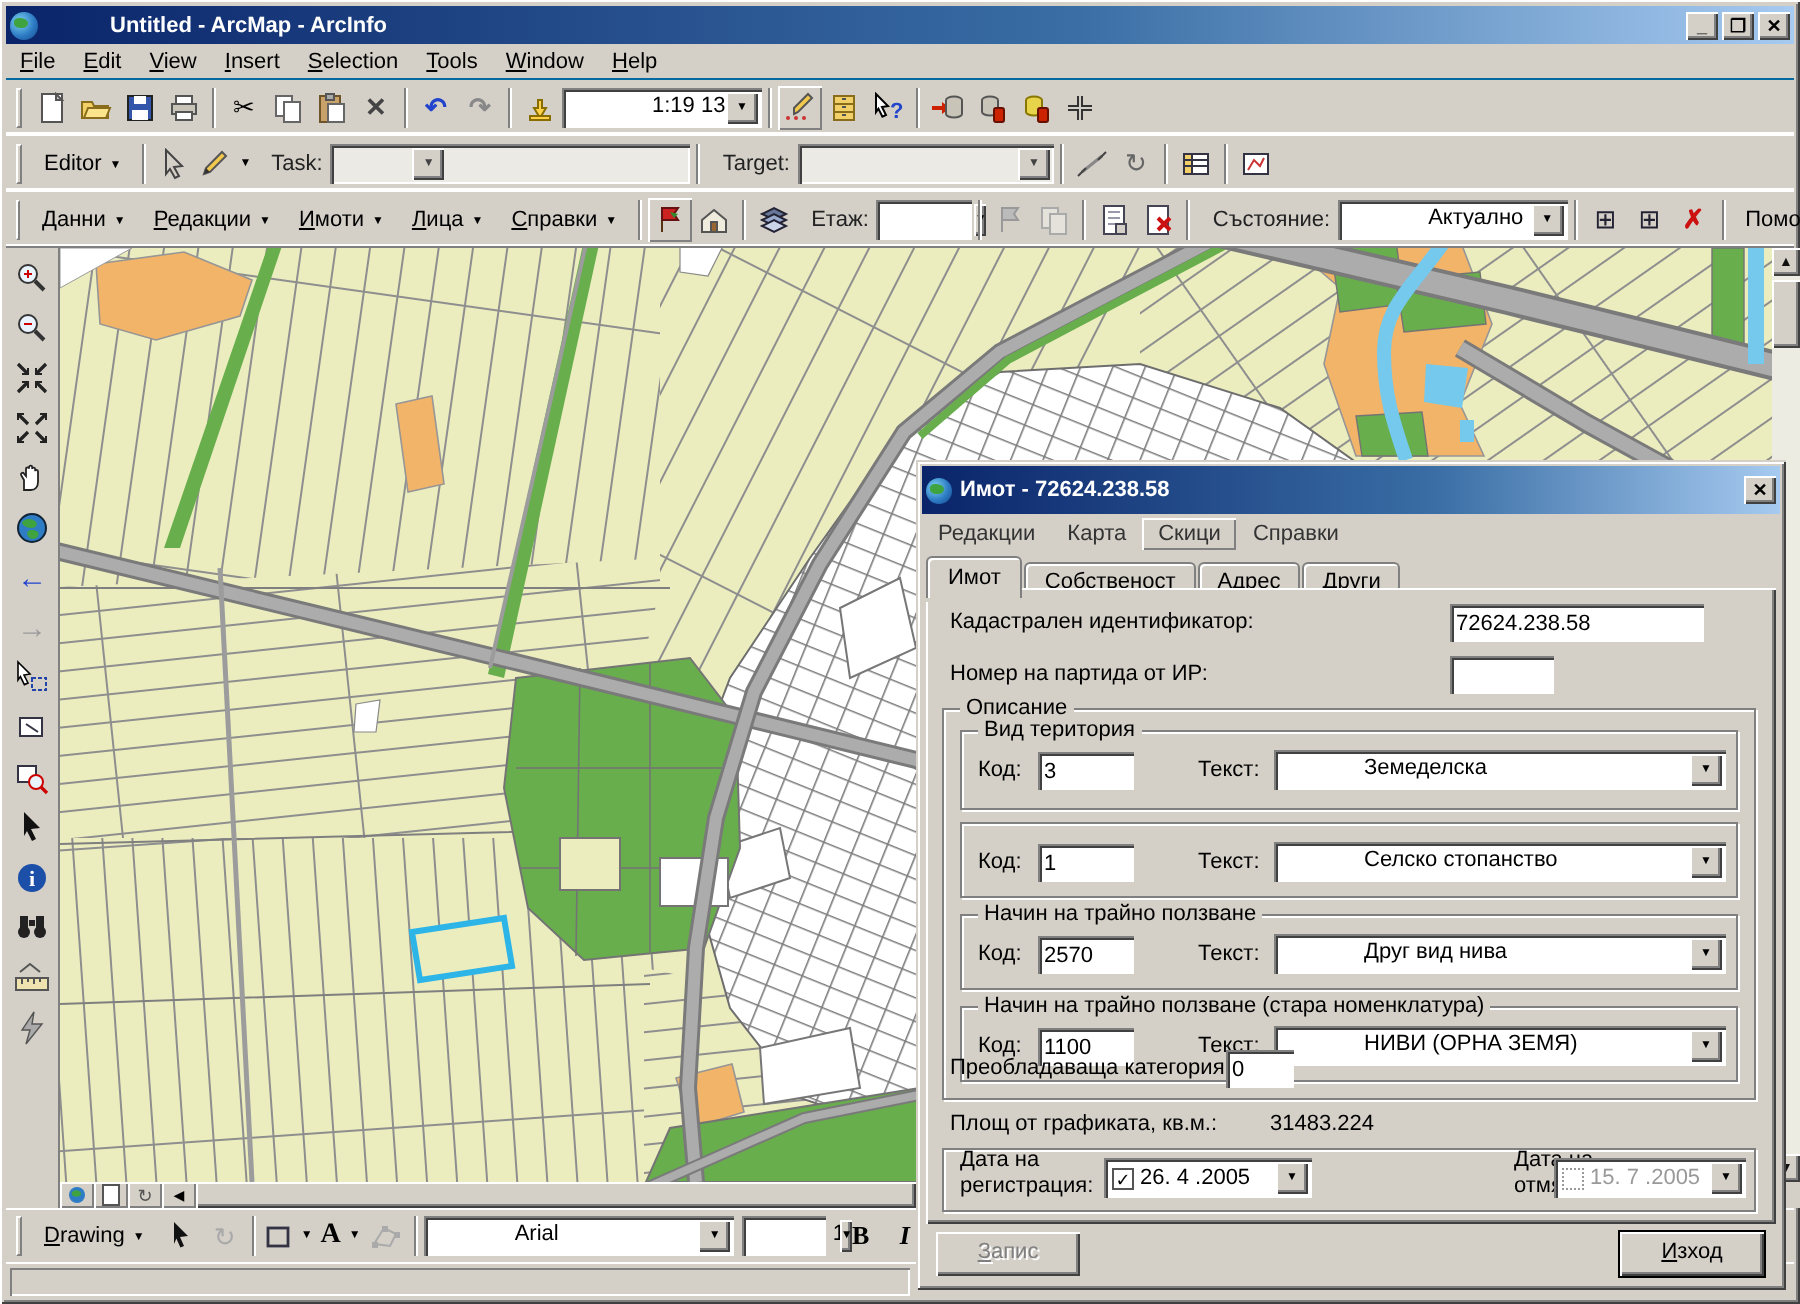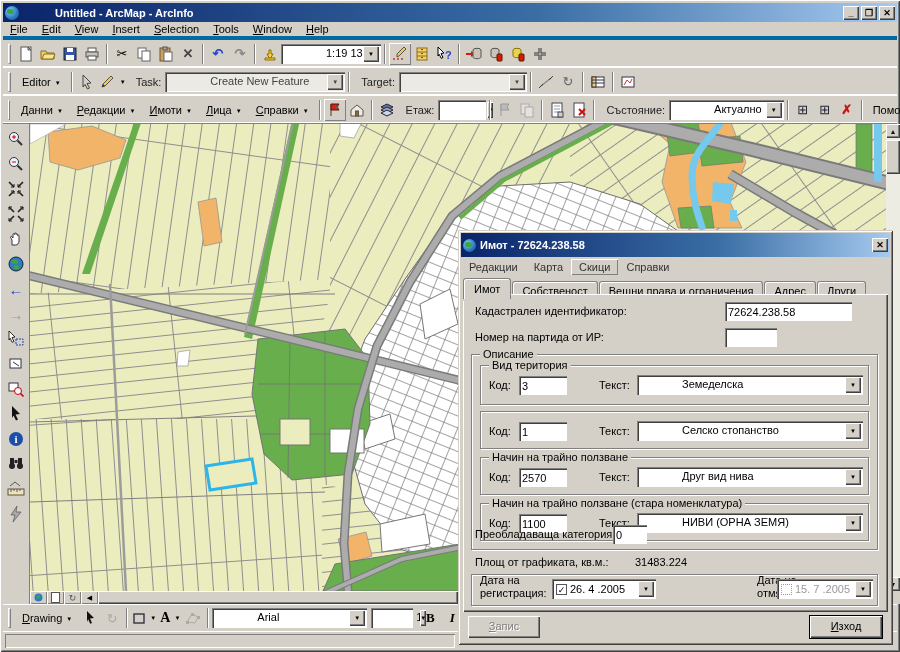--- a/index.html
+++ b/index.html
@@ -29,21 +29,21 @@
 
   
   #titlebar { position:absolute; left:3px; top:3px; width:894px; height:19px;
               background:linear-gradient(90deg,#0A246A,#3A6EA5 60%,#A6CAF0); display:flex; align-items:center; padding:0 2px; }
   #titlebar .ttext { color:#fff; font-weight:bold; flex:1; margin-left:4px;padding-left:32px; }
   .globe { width:14px; height:14px; border-radius:50%; background:radial-gradient(circle at 35% 35%, #7FD4F2, #2E7CC4 55%, #12488C); position:relative; flex:none; }
   .globe::after { content:""; position:absolute; left:2px; top:3px; width:7px; height:5px; background:#3FA33F; border-radius:40% 60% 50% 50%; }
   .wbtn { width:16px; height:14px; margin-left:2px; font-size:9px; font-weight:bold; display:flex; align-items:center; justify-content:center; }
 
   
-  #menubar { position:absolute; left:3px; top:22px; width:894px; height:18px; display:flex; align-items:center; border-bottom:4px solid #0369a1; background:#D4D0C8; }
+  #menubar { position:absolute; left:3px; top:22px; width:894px; height:18px; display:flex; align-items:center; border-bottom:1px solid #0369a1; background:#D4D0C8; }
 
   
   .tbrow { position:absolute; left:3px; width:894px; height:28px; display:flex; align-items:center; background:#D4D0C8; border-bottom:1px solid #fff; box-shadow:0 -1px 0 #fff inset; padding-left:4px; }
   #tb1 { top:40px; } #tb2 { top:68px; } #tb3 { top:96px; border-bottom:1px solid #808080; }
   .grip { width:3px; height:20px; border-left:1px solid #fff; border-top:1px solid #fff; border-right:1px solid #808080; border-bottom:1px solid #808080; margin:0 4px 0 1px; }
   .tlabel { margin:0 4px 0 8px; color:#222; }
   .glyph { font-size:13px; line-height:1; }
 
   
   #palette { position:absolute; left:3px; top:124px; width:27px; height:480px; background:#D4D0C8; border-right:1px solid #808080; padding-top:2px; }
@@ -251,21 +251,20 @@
         </svg>
       </div>
     <div class="tbtn ddarrow">
         <svg width="16" height="16">
           <path d="M2 13l3-1 8-8-2-2-8 8z" fill="#F2C94C" stroke="#555"></path>
           <path d="M2 13l1-3 2 2z" fill="#333"></path>
         </svg>
       </div>
     <span class="tlabel">Task:</span>
     <div class="combo disabled" style="width:180px">
-      <span class="cval" style="color:#444">Create New Feature</span>
       <span class="cbtn">▼</span>
     </div>
     <div class="sep"></div>
     <span class="tlabel">Target:</span>
     <div class="combo disabled" style="width:128px">
       <span class="cval"></span>
       <span class="cbtn">▼</span>
     </div>
     <div class="sep"></div>
     <div class="tbtn">
@@ -643,21 +642,20 @@
     </div>
     <div id="dlg-menu">
       <span class="menu-item">Редакции</span>
       <span class="menu-item">Карта</span>
       <span class="menu-item raised2">Скици</span>
       <span class="menu-item">Справки</span>
     </div>
     <div id="dlg-tabs">
       <span class="tab active">Имот</span>
       <span class="tab">Собственост</span>
-      <span class="tab">Вещни права и ограничения</span>
       <span class="tab">Адрес</span>
       <span class="tab">Други</span>
     </div>
 
     <div id="dlg-page">
       <span class="field-label" style="left:12px;top:11px">Кадастрален идентификатор:</span>
       <input class="tinput" style="left: 262px; top: 8px; width: 127px;" value="72624.238.58">
       <span class="field-label" style="left:12px;top:37px">Номер на партида от ИР:</span>
       <input class="tinput" style="left: 262px; top: 34px; width: 52px;" value="">
 

